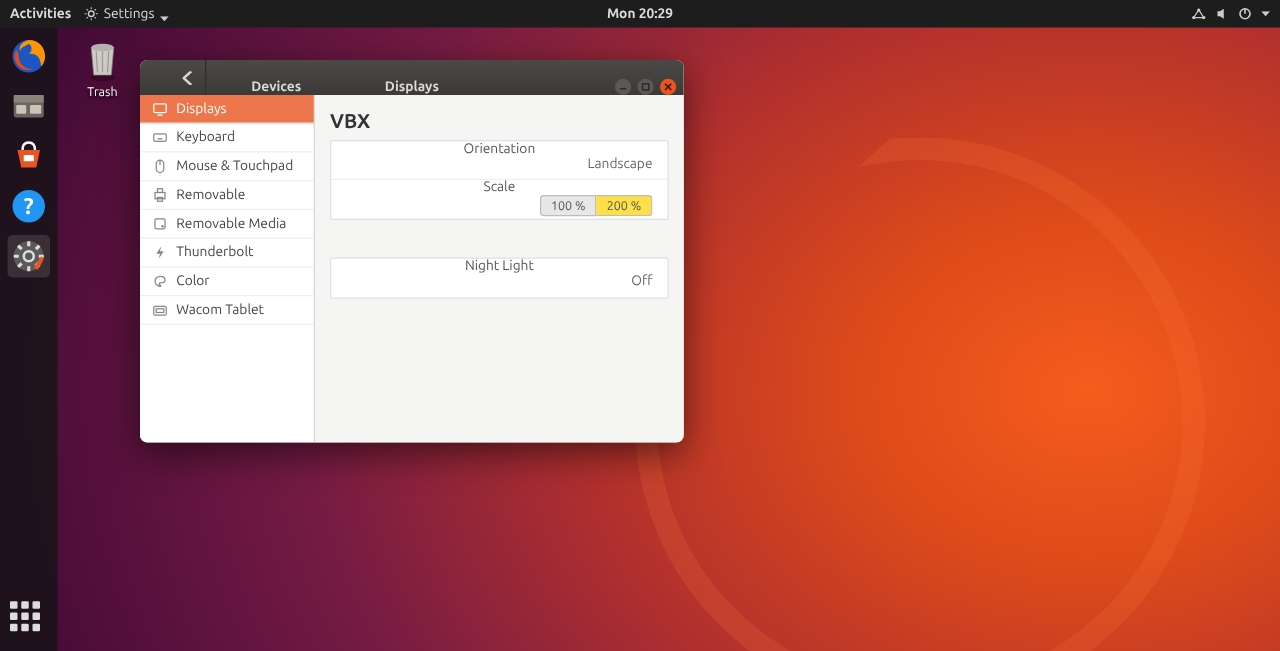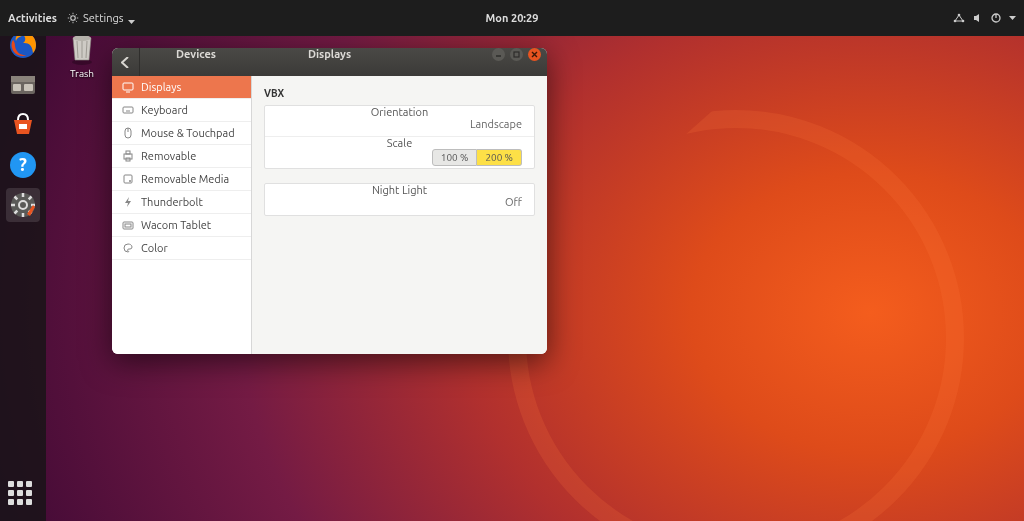--- a/index.html
+++ b/index.html
@@ -16,21 +16,21 @@
   position:absolute;
   right: 60px; top: 110px;
   width: 420px; height: 420px;
   border: 18px solid rgba(255,120,60,0.18);
   border-radius: 50%;
   clip-path: polygon(45% 0,100% 0,100% 100%,0 100%,0 40%);
 }
 
 
 .topbar {
-  position: absolute; top: 0; left: 0; right: 0; height: 36px;
+  position: absolute; top: 0; left: 0; right: 0; height: 22px;
   background: #1d1d1d; color: #ddd; font-size: 11px;
   display: flex; align-items: center; padding: 0 8px; z-index: 10;
 }
 .topbar .left { display:flex; align-items:center; gap:10px; }
 .topbar .center { position:absolute; left:50%; transform:translateX(-50%); font-weight:600; }
 .topbar .right { margin-left:auto; display:flex; align-items:center; gap:8px; }
 .topbar .icon { display:inline-flex; width:12px; height:12px; }
 
 
 .dock {
@@ -55,22 +55,23 @@
 
 
 .window {
   position:absolute; left:112px; top:48px; width:435px; height:306px;
   background:#f7f7f7; border-radius:6px; overflow:hidden;
   box-shadow:0 8px 30px rgba(0,0,0,0.55); z-index:8;
   display:flex; flex-direction:column;
 }
 .titlebar {
   height:28px; background:linear-gradient(#4a4946,#3b3a38);
-  display:flex; align-items:flex-start; color:#dcdad6; font-size:11px; font-weight:600;
+  display:flex; align-items:flex-end; color:#dcdad6; font-size:11px; font-weight:600;
   position:relative;
+  padding-left:25px;
 }
 .titlebar .back {
   width:28px; height:100%; display:flex; align-items:center; justify-content:center;
   border-right:1px solid #2f2e2c; cursor:pointer;
 }
 .titlebar .sec-title { width:112px; text-align:center; }
 .titlebar .main-title { position:absolute; left:50%; transform:translateX(-50%); }
 .titlebar .controls { position:absolute; right:6px; display:flex; gap:5px; }
 .titlebar .controls .wbtn {
   width:13px; height:13px; border-radius:50%; background:#5a5955;
@@ -83,39 +84,39 @@
 .sidebar { width:140px; background:#fff; border-right:1px solid #d7d7d7; font-size:11px; color:#444; }
 .sidebar .item {
   height:23px; display:flex; align-items:center; gap:7px; padding:0 10px; cursor:pointer;
   border-bottom:1px solid #eee;
 }
 .sidebar .item.selected { background:#ed764d; color:#fff; }
 .sidebar .item .sicon { width:12px; height:12px; opacity:0.7; }
 .sidebar .item.selected .sicon { filter:brightness(5); opacity:1; }
 
 .content { flex:1; background:#f5f5f3; padding:12px; font-size:11px; color:#555; min-width:0; }
-.section-title { font-weight:700; color:#333; margin-bottom:6px; font-size:10px; }
+.section-title { font-weight:700; color:#333; margin-bottom:6px; font-size:16px; }
 .card { background:#fff; border:1px solid #e0e0e0; border-radius:2px; }
 .card .row {
   height:31px; display:flex; align-items:center; padding:0 12px;
   border-bottom:1px solid #eee;
   flex-direction:column;
 }
 .card .row:last-child { border-bottom:none; }
 .card .row .k { color:#555; }
 .card .row .v { margin-left:auto; color:#666; }
 .scale-group { margin-left:auto; display:flex; }
 .scale-group .opt {
   border:1px solid #bdbdbd; padding:2px 8px; font-size:10px; color:#555; background:#fde047;
 }
 .scale-group .opt:first-child { border-radius:3px 0 0 3px;margin-left:43px; }
 .scale-group .opt:last-child { border-radius:0 3px 3px 0; border-left:none; }
 .scale-group .opt.active { background:#e7e7e5; }
 
-.card.single { margin-top:14px; }
+.card.single { margin-top:30px; }
 
 svg { display:block; }
 </style>
 </head>
 <body>
 
 <div class="wallpaper"></div>
 
 <div class="topbar">
   <div class="left">
@@ -296,30 +297,30 @@
         <span>Removable Media</span>
       </div>
       <div class="item">
         <svg class="sicon" viewBox="0 0 12 12">
             <path d="M7 1L3 7h3l-1 4 4-6H6z" fill="#555"></path>
           </svg>
         <span>Thunderbolt</span>
       </div>
       <div class="item">
         <svg class="sicon" viewBox="0 0 12 12">
+            <path d="M6 2a4 4 0 100 8c1 0 1-1 0-1-1 0-1-2 1-2h1a2 2 0 002-2c0-2-2-3-4-3z" fill="none" stroke="#555"></path>
+          </svg>
+        <span>Color</span>
+      </div>
+      <div class="item">
+        <svg class="sicon" viewBox="0 0 12 12">
             <rect x="1" y="3" width="10" height="7" rx="1" fill="none" stroke="#555"></rect>
             <rect x="3" y="5" width="6" height="3" fill="none" stroke="#555"></rect>
           </svg>
         <span>Wacom Tablet</span>
-      </div>
-      <div class="item">
-        <svg class="sicon" viewBox="0 0 12 12">
-            <path d="M6 2a4 4 0 100 8c1 0 1-1 0-1-1 0-1-2 1-2h1a2 2 0 002-2c0-2-2-3-4-3z" fill="none" stroke="#555"></path>
-          </svg>
-        <span>Color</span>
       </div>
     </div>
 
     <div class="content">
       <div class="section-title">VBX</div>
       <div class="card">
         <div class="row">
           <span class="k">Orientation</span>
           <span class="v">Landscape</span>
         </div>

